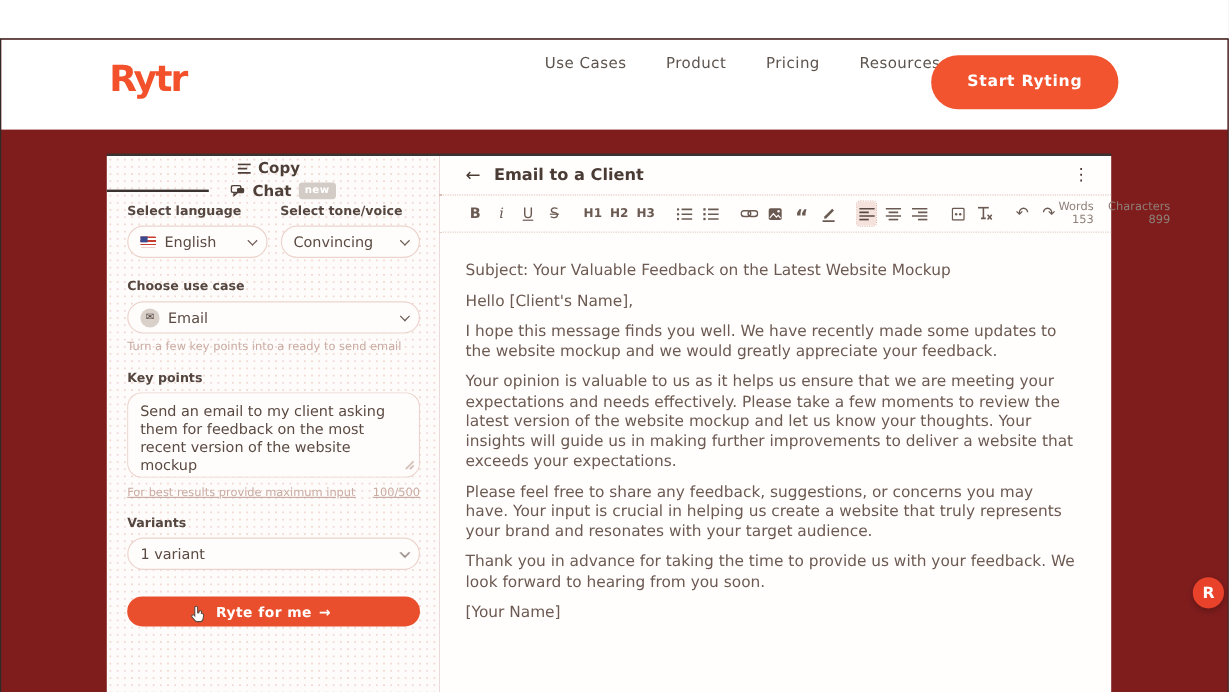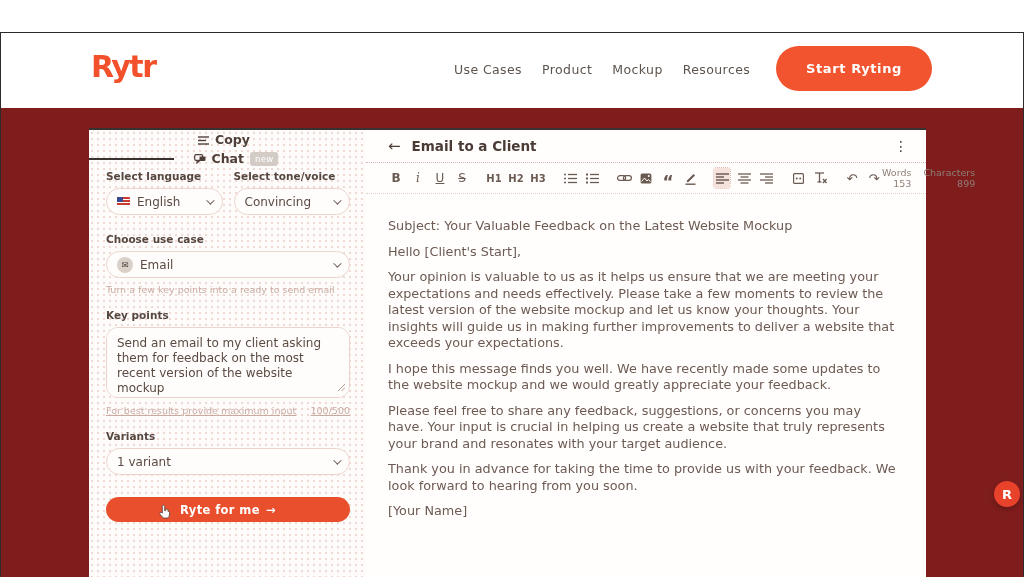--- a/index.html
+++ b/index.html
@@ -9,42 +9,42 @@
   .viewport {
     position:relative; width:1024px; height:577px;
     background:#7f1d1d; border:1px solid #2e2a28; overflow:hidden;margin-top:32px;
   }
 
   
   .topnav { position:absolute; left:0; top:0; width:100%; height:75px;
     display:flex; align-items:center; background:#fff; }
   .logo { position:absolute; left:90px; top:16px; font-size:30px; font-weight:800;
     letter-spacing:-1.5px; color:#f2512b; cursor:pointer; }
-  .nav-links { position:absolute; left:453px; top:29px; display:flex; gap:20px; }
+  .nav-links { position:absolute; left:453px; top:12px; display:flex; gap:33px; }
   .nav-link { font-size:12.5px; color:#5d544e; letter-spacing:.4px; cursor:pointer; }
   .cta-btn { position:absolute; left:775px; top:13px; width:156px; height:45px;
     background:#f1542f; border:none; border-radius:24px; color:#fff; font-size:13px;
     font-weight:700; letter-spacing:.6px; cursor:pointer; font-family:inherit; }
 
   
   .app { position:absolute; left:88px; top:95px; width:837px; height:482px;
     border-top:2px solid #393230; }
 
   
   .sidebar { position:absolute; left:0; top:0; width:277px; height:480px;
     background-color:#fefcfb;
     background-image:radial-gradient(circle,#f1d9d3 .8px,transparent 1px);
     background-size:6px 6px; }
   .tabs { position:relative; height:30px; display:flex; align-items:center; padding-left:17px;flex-direction:column; }
   .tab { display:flex; align-items:center; gap:6px; cursor:pointer; }
   .tab-label { font-size:12.5px; font-weight:700; color:#4e3f38; }
   .tab-copy { margin-right:24px; }
   .tab-chat .tab-label { font-weight:700; color:#4e3f38; }
   .tab-underline { position:absolute; left:0; top:28px; width:85px; height:2px; background:#393230; }
-  .badge-new { background:#d3cbc5; color:#ffffff; font-size:8.5px; font-weight:400;
+  .badge-new { background:#d3cbc5; color:#ffffff; font-size:8.5px; font-weight:700;
     padding:2px 5px; border-radius:3px; letter-spacing:.3px; }
 
   .side-body { padding:10px 16px 0 17px; }
   .row2 { display:flex; gap:11px; }
   .col { flex:1; }
   .field-label { font-size:10.5px; font-weight:700; color:#55463f; margin-bottom:6px; }
   .select { height:27px; background:#fffdfc; border:1px solid #ecd4cd; border-radius:14px;
     display:flex; align-items:center; padding:0 10px; gap:7px; cursor:pointer; }
   .select-value { font-size:12px; color:#5a4a42; flex:1; white-space:nowrap; overflow:hidden; }
   .chev { width:6px; height:6px; border-right:1.4px solid #6b5a52; border-bottom:1.4px solid #6b5a52;
@@ -107,21 +107,21 @@
 </head>
 <body>
 
 <div class="viewport">
 
   <div class="topnav">
     <div class="logo">Rytr</div>
     <div class="nav-links">
       <span class="nav-link">Use Cases</span>
       <span class="nav-link">Product</span>
-      <span class="nav-link">Mockup</span>
+      <span class="nav-link">Pricing</span>
       <span class="nav-link">Resources</span>
     </div>
     <button class="cta-btn">Start Ryting</button>
   </div>
 
   <div class="app">
 
     <div class="sidebar">
       <div class="tabs">
         <div class="tab tab-copy">
@@ -339,23 +339,23 @@
           </span>
           <span class="stat">
             <span>Characters</span><br>
             <span>899</span>
           </span>
         </span>
       </div>
 
       <div class="doc">
         <p>Subject: Your Valuable Feedback on the Latest Website Mockup</p>
-        <p>Hello [Client's Start],</p>
+        <p>Hello [Client's Name],</p>
+        <p>I hope this message finds you well. We have recently made some updates to the website mockup and we would greatly appreciate your feedback.</p>
         <p>Your opinion is valuable to us as it helps us ensure that we are meeting your expectations and needs effectively. Please take a few moments to review the latest version of the website mockup and let us know your thoughts. Your insights will guide us in making further improvements to deliver a website that exceeds your expectations.</p>
-        <p>I hope this message finds you well. We have recently made some updates to the website mockup and we would greatly appreciate your feedback.</p>
         <p>Please feel free to share any feedback, suggestions, or concerns you may have. Your input is crucial in helping us create a website that truly represents your brand and resonates with your target audience.</p>
         <p>Thank you in advance for taking the time to provide us with your feedback. We look forward to hearing from you soon.</p>
         <p>[Your Name]</p>
       </div>
 
       <div class="r-badge">R</div>
     </div>
   </div>
 </div>
 

